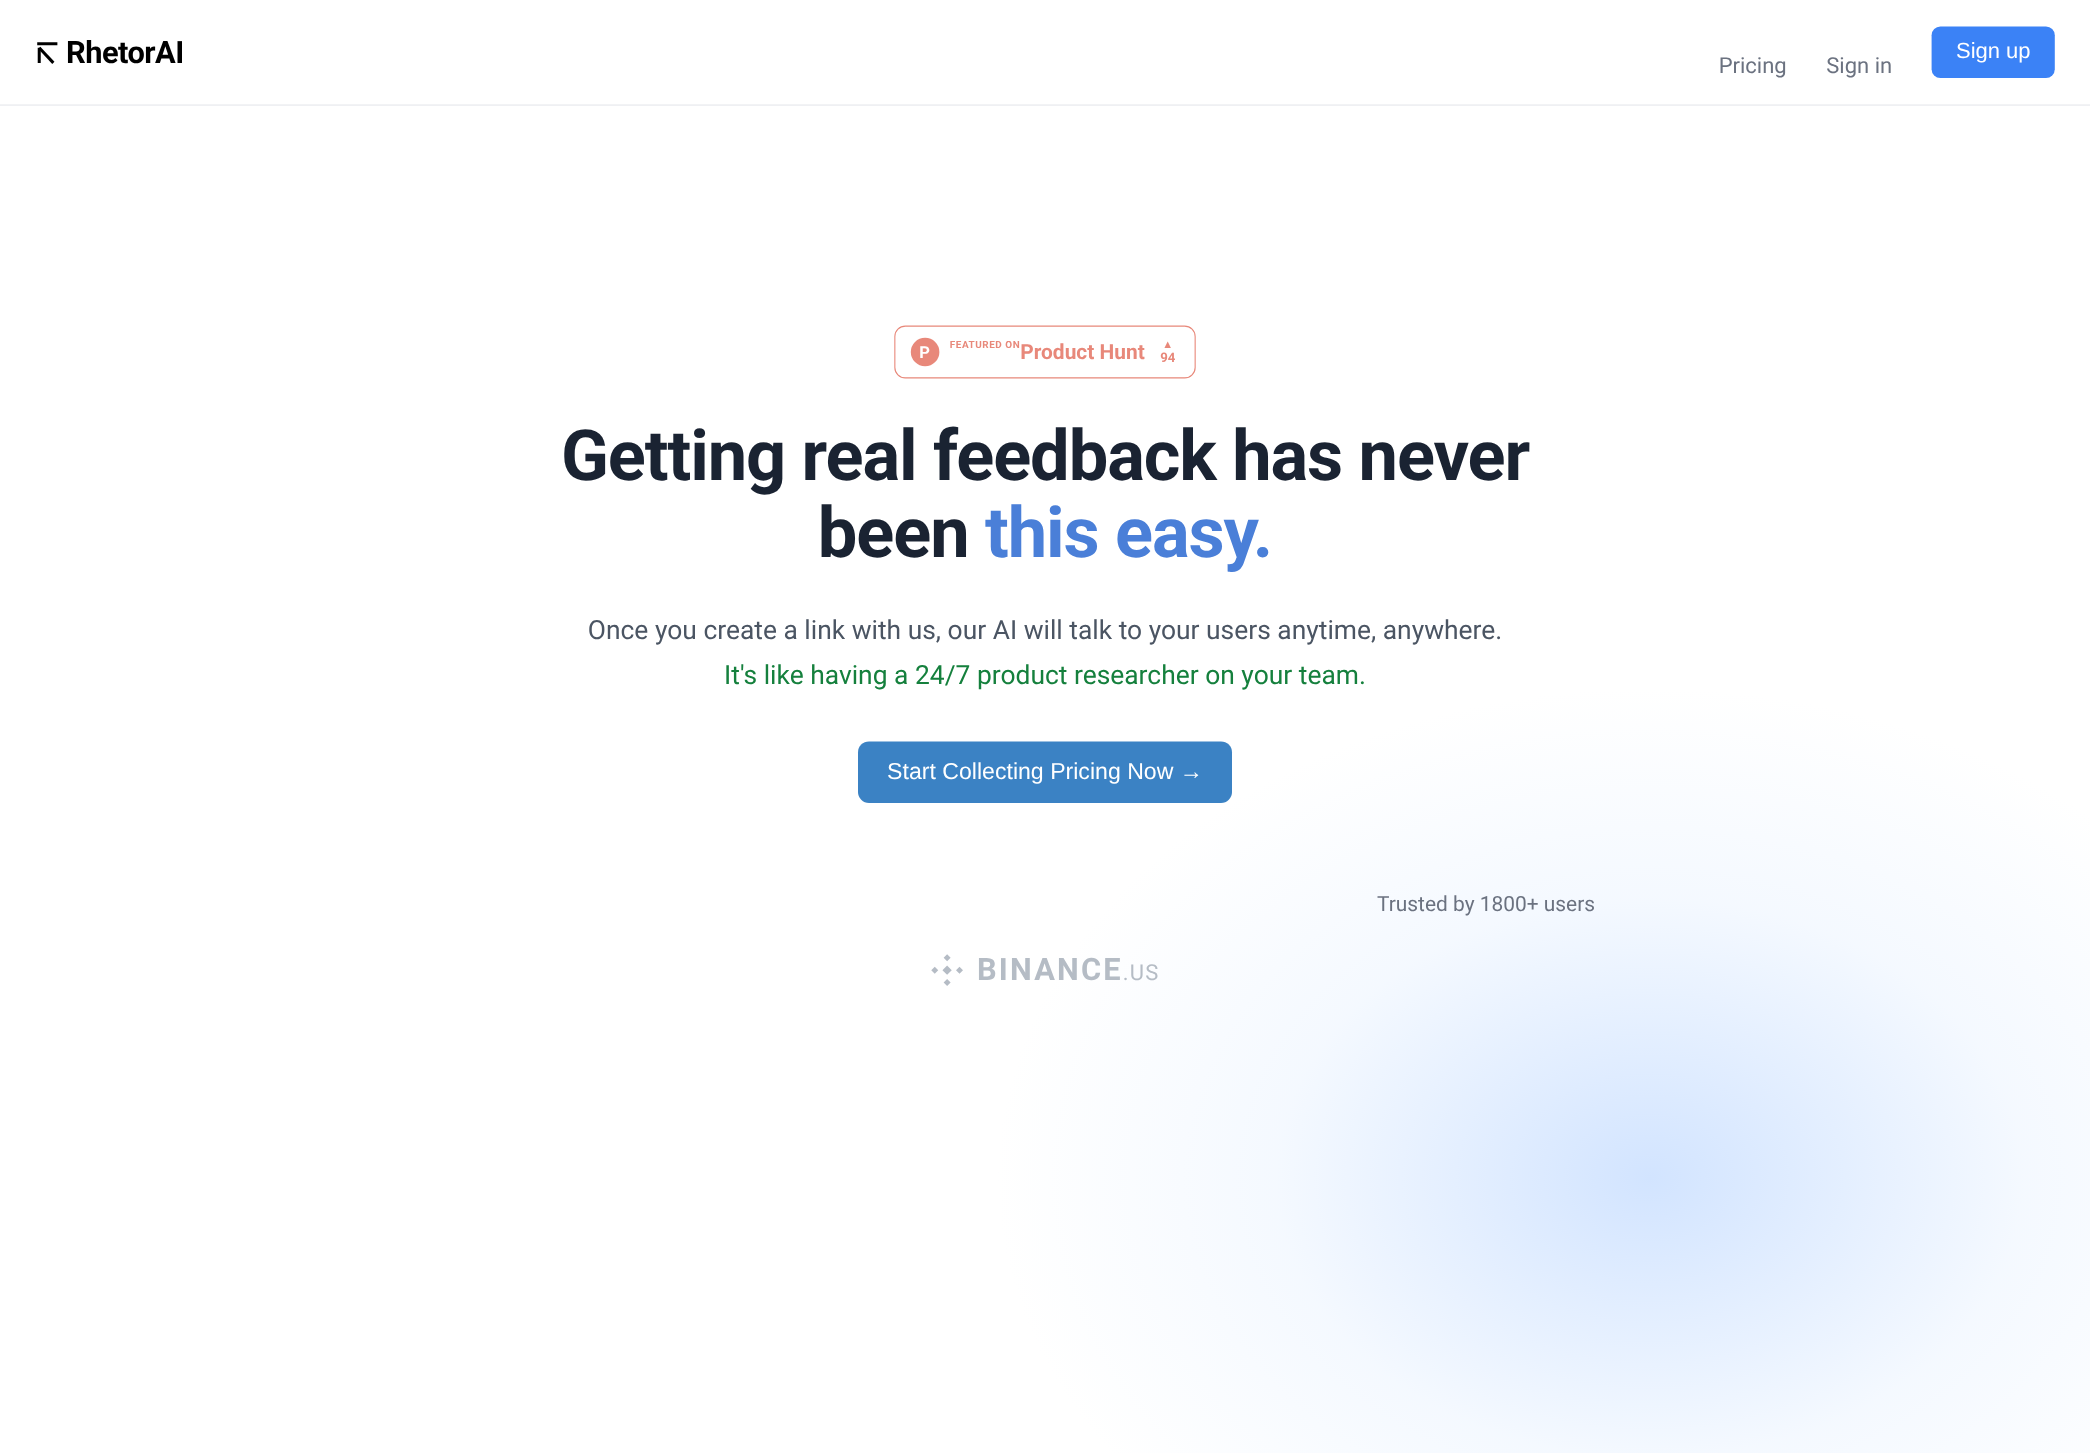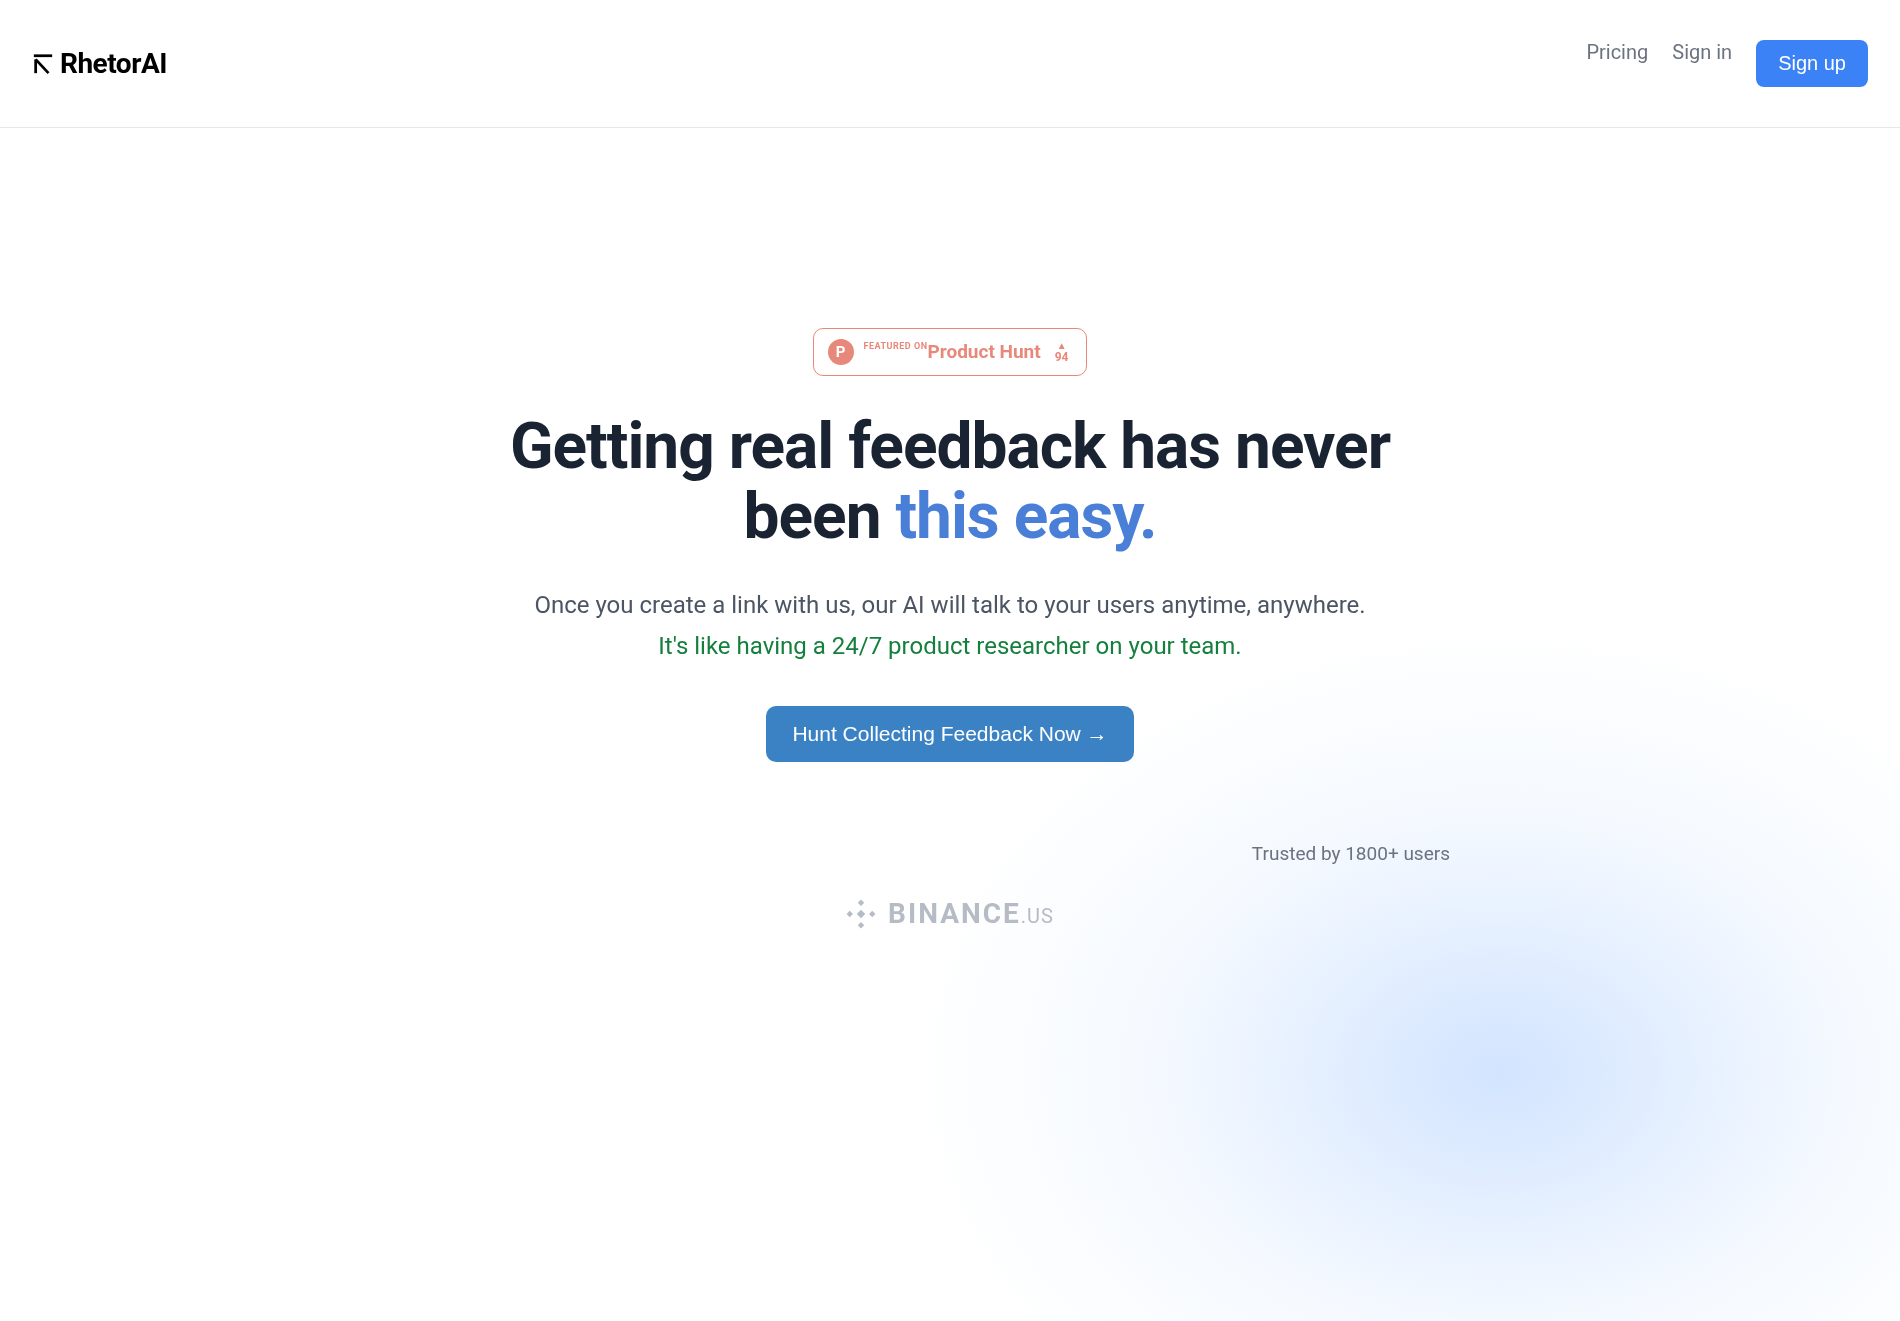--- a/index.html
+++ b/index.html
@@ -25,21 +25,21 @@
   height: 900px;
   background: radial-gradient(ellipse at center, rgba(180, 210, 255, 0.6) 0%, rgba(220, 235, 255, 0.3) 40%, rgba(255, 255, 255, 0) 70%);
   pointer-events: none;
   z-index: 0;
 }
 
 .header {
   display: flex;
   justify-content: space-between;
   align-items: center;
-  padding: 40px 32px;
+  padding: 24px 32px;
   border-bottom: 1px solid #e5e7eb;
   position: relative;
   z-index: 2;
 }
 
 .logo-wrap {
   display: flex;
   align-items: center;
   gap: 6px;
 }
@@ -52,22 +52,22 @@
 
 .logo-text {
   font-size: 28px;
   font-weight: 700;
   color: #000;
   letter-spacing: -0.5px;
 }
 
 .nav {
   display: flex;
-  align-items: flex-start;
-  gap: 24px;
+  align-items: flex-end;
+  gap: 36px;
 }
 
 .nav-link {
   font-size: 20px;
   color: #6b7280;
   text-decoration: none;
   cursor: pointer;
 }
 
 .signup-btn {
@@ -305,21 +305,21 @@
 
   <h1 class="headline">
     <span>Getting real feedback has never been </span><span class="headline-accent">this easy.</span>
   </h1>
 
   <p class="subhead">
     <span class="subhead-line1">Once you create a link with us, our AI will talk to your users anytime, anywhere.</span>
     <span class="subhead-line2">It's like having a 24/7 product researcher on your team.</span>
   </p>
 
-  <button class="cta-btn">Hunt Collecting Feedback Now →</button>
+  <button class="cta-btn">Start Collecting Pricing Now →</button>
 
   <div class="trust-section">
     <p class="trust-label">Trusted by 1800+ users</p>
     <div class="trust-logos">
 
       <div class="binance-logo">
         <span class="binance-diamond">
           <svg viewBox="0 0 40 40" fill="#b5bcc5">
             <rect x="17" y="2" width="6" height="6" transform="rotate(45 20 5)"></rect>
             <rect x="17" y="32" width="6" height="6" transform="rotate(45 20 35)"></rect>

